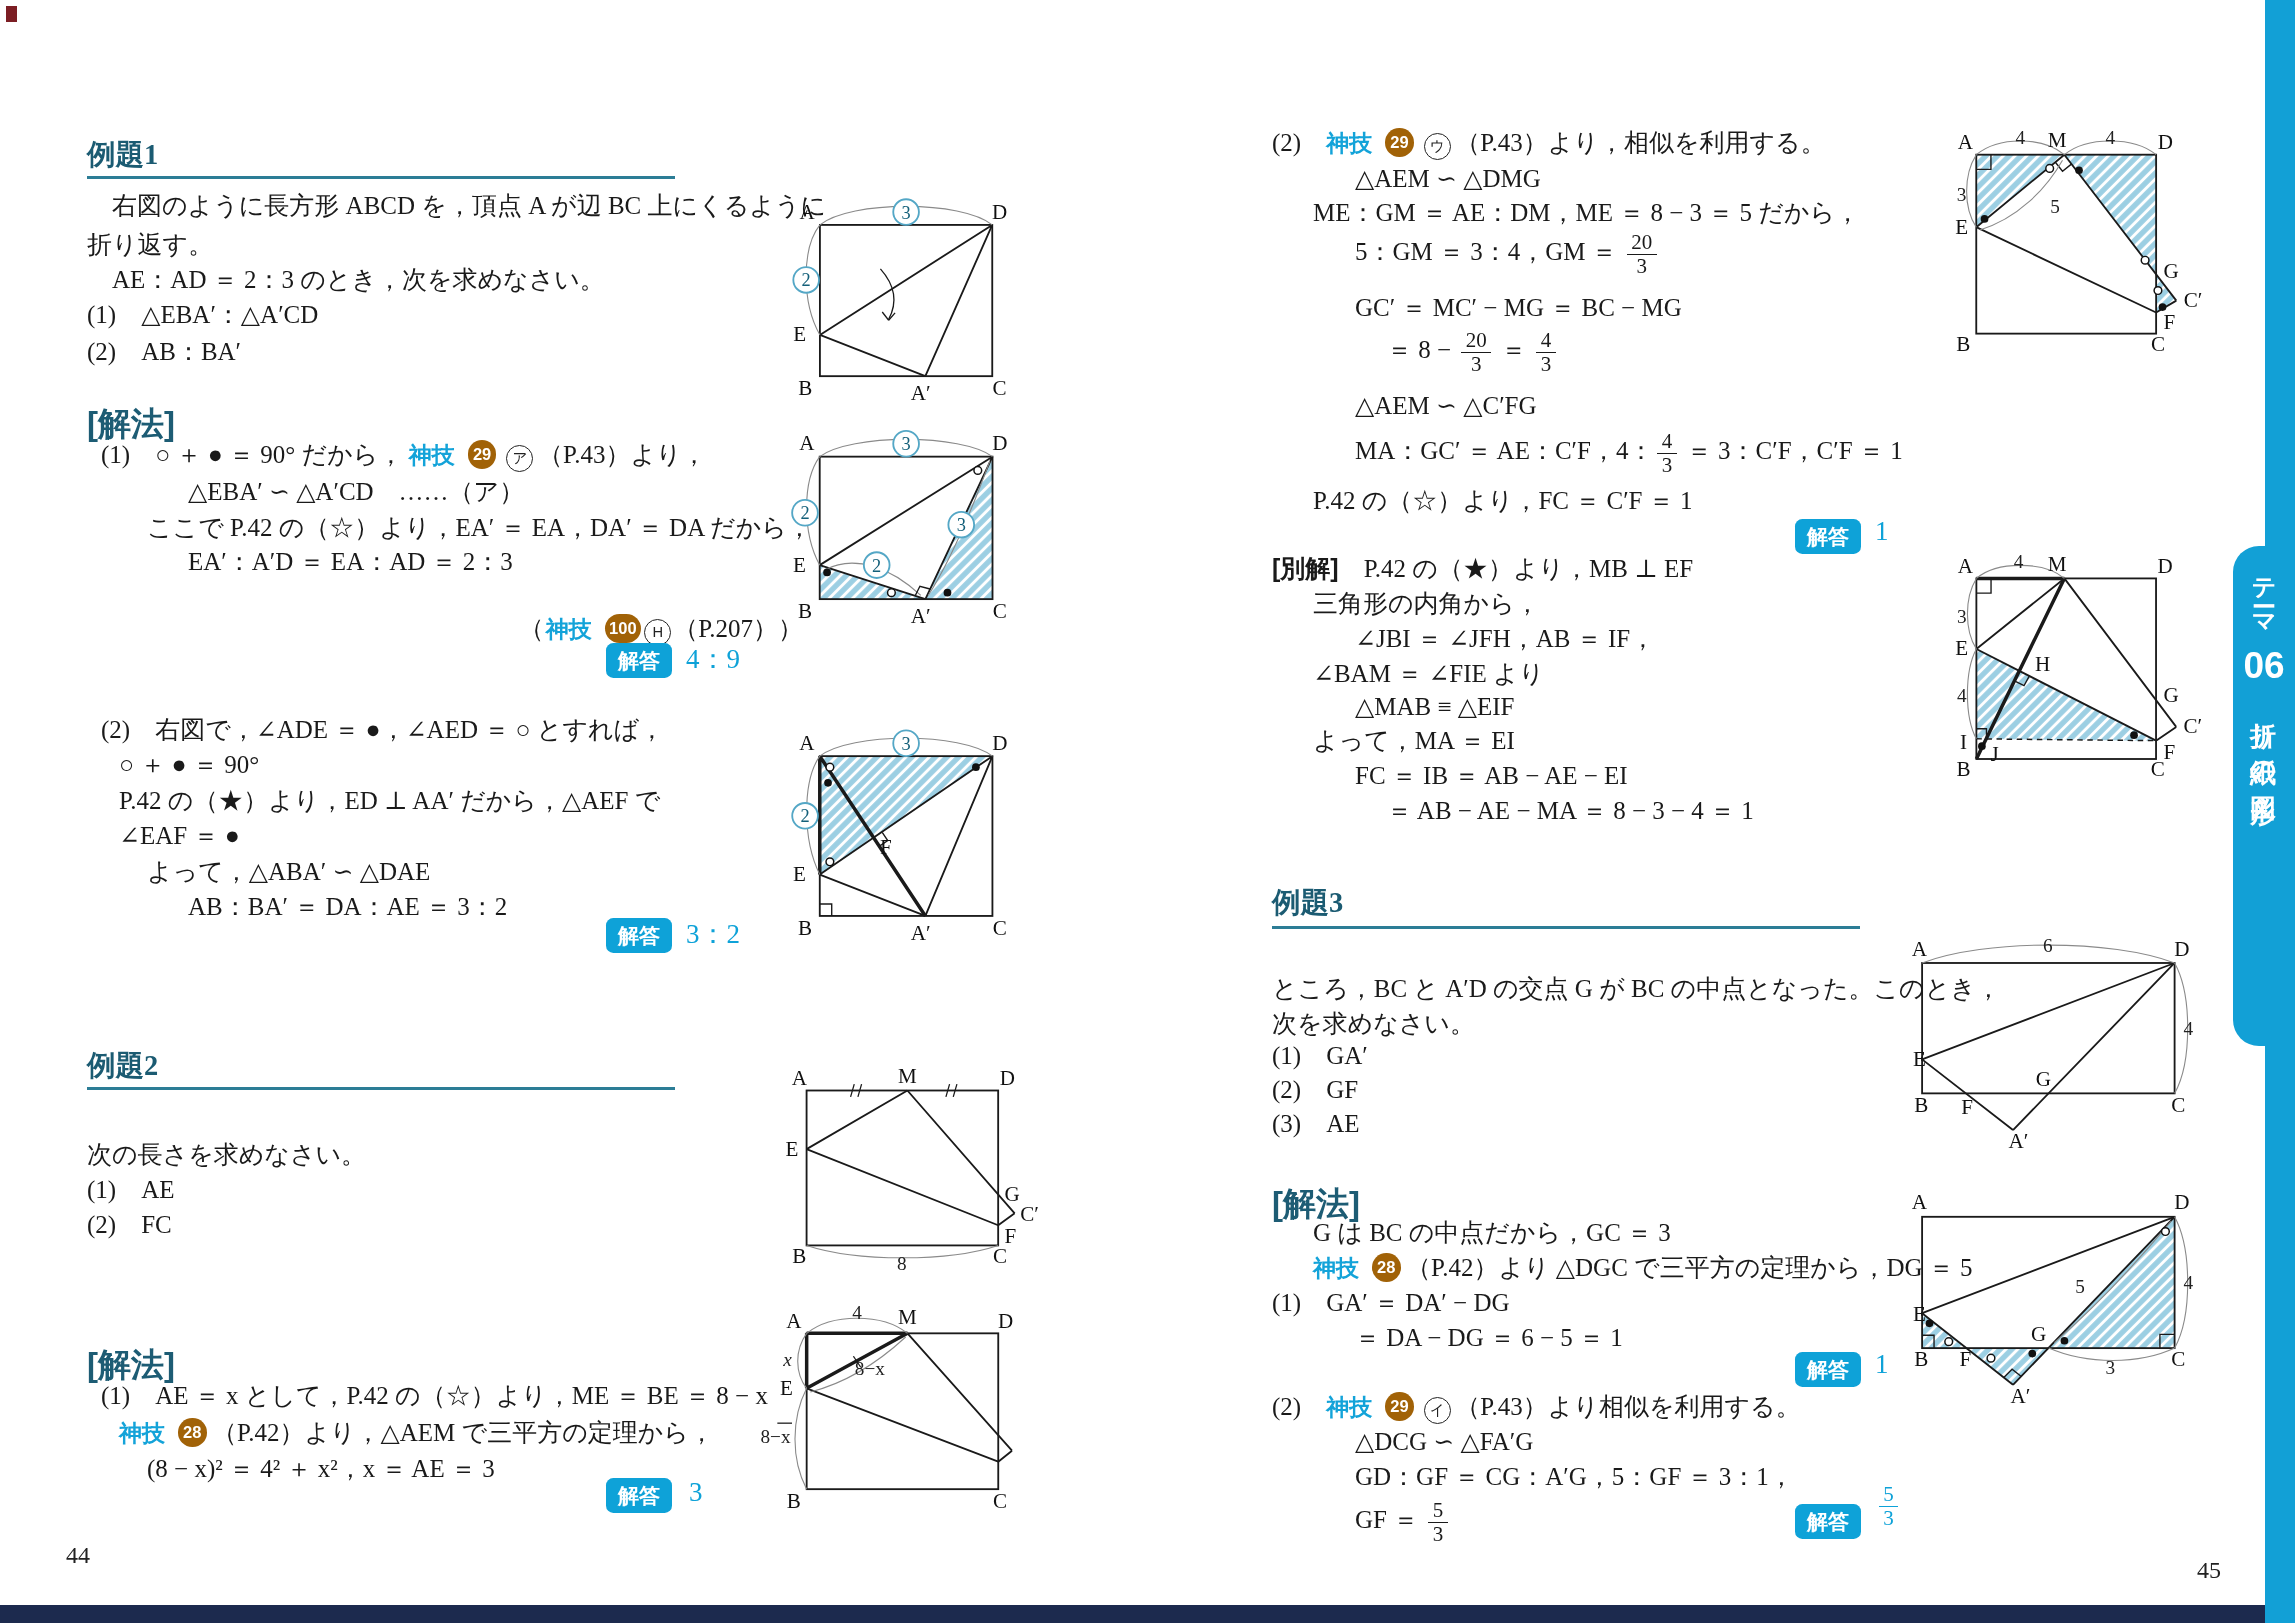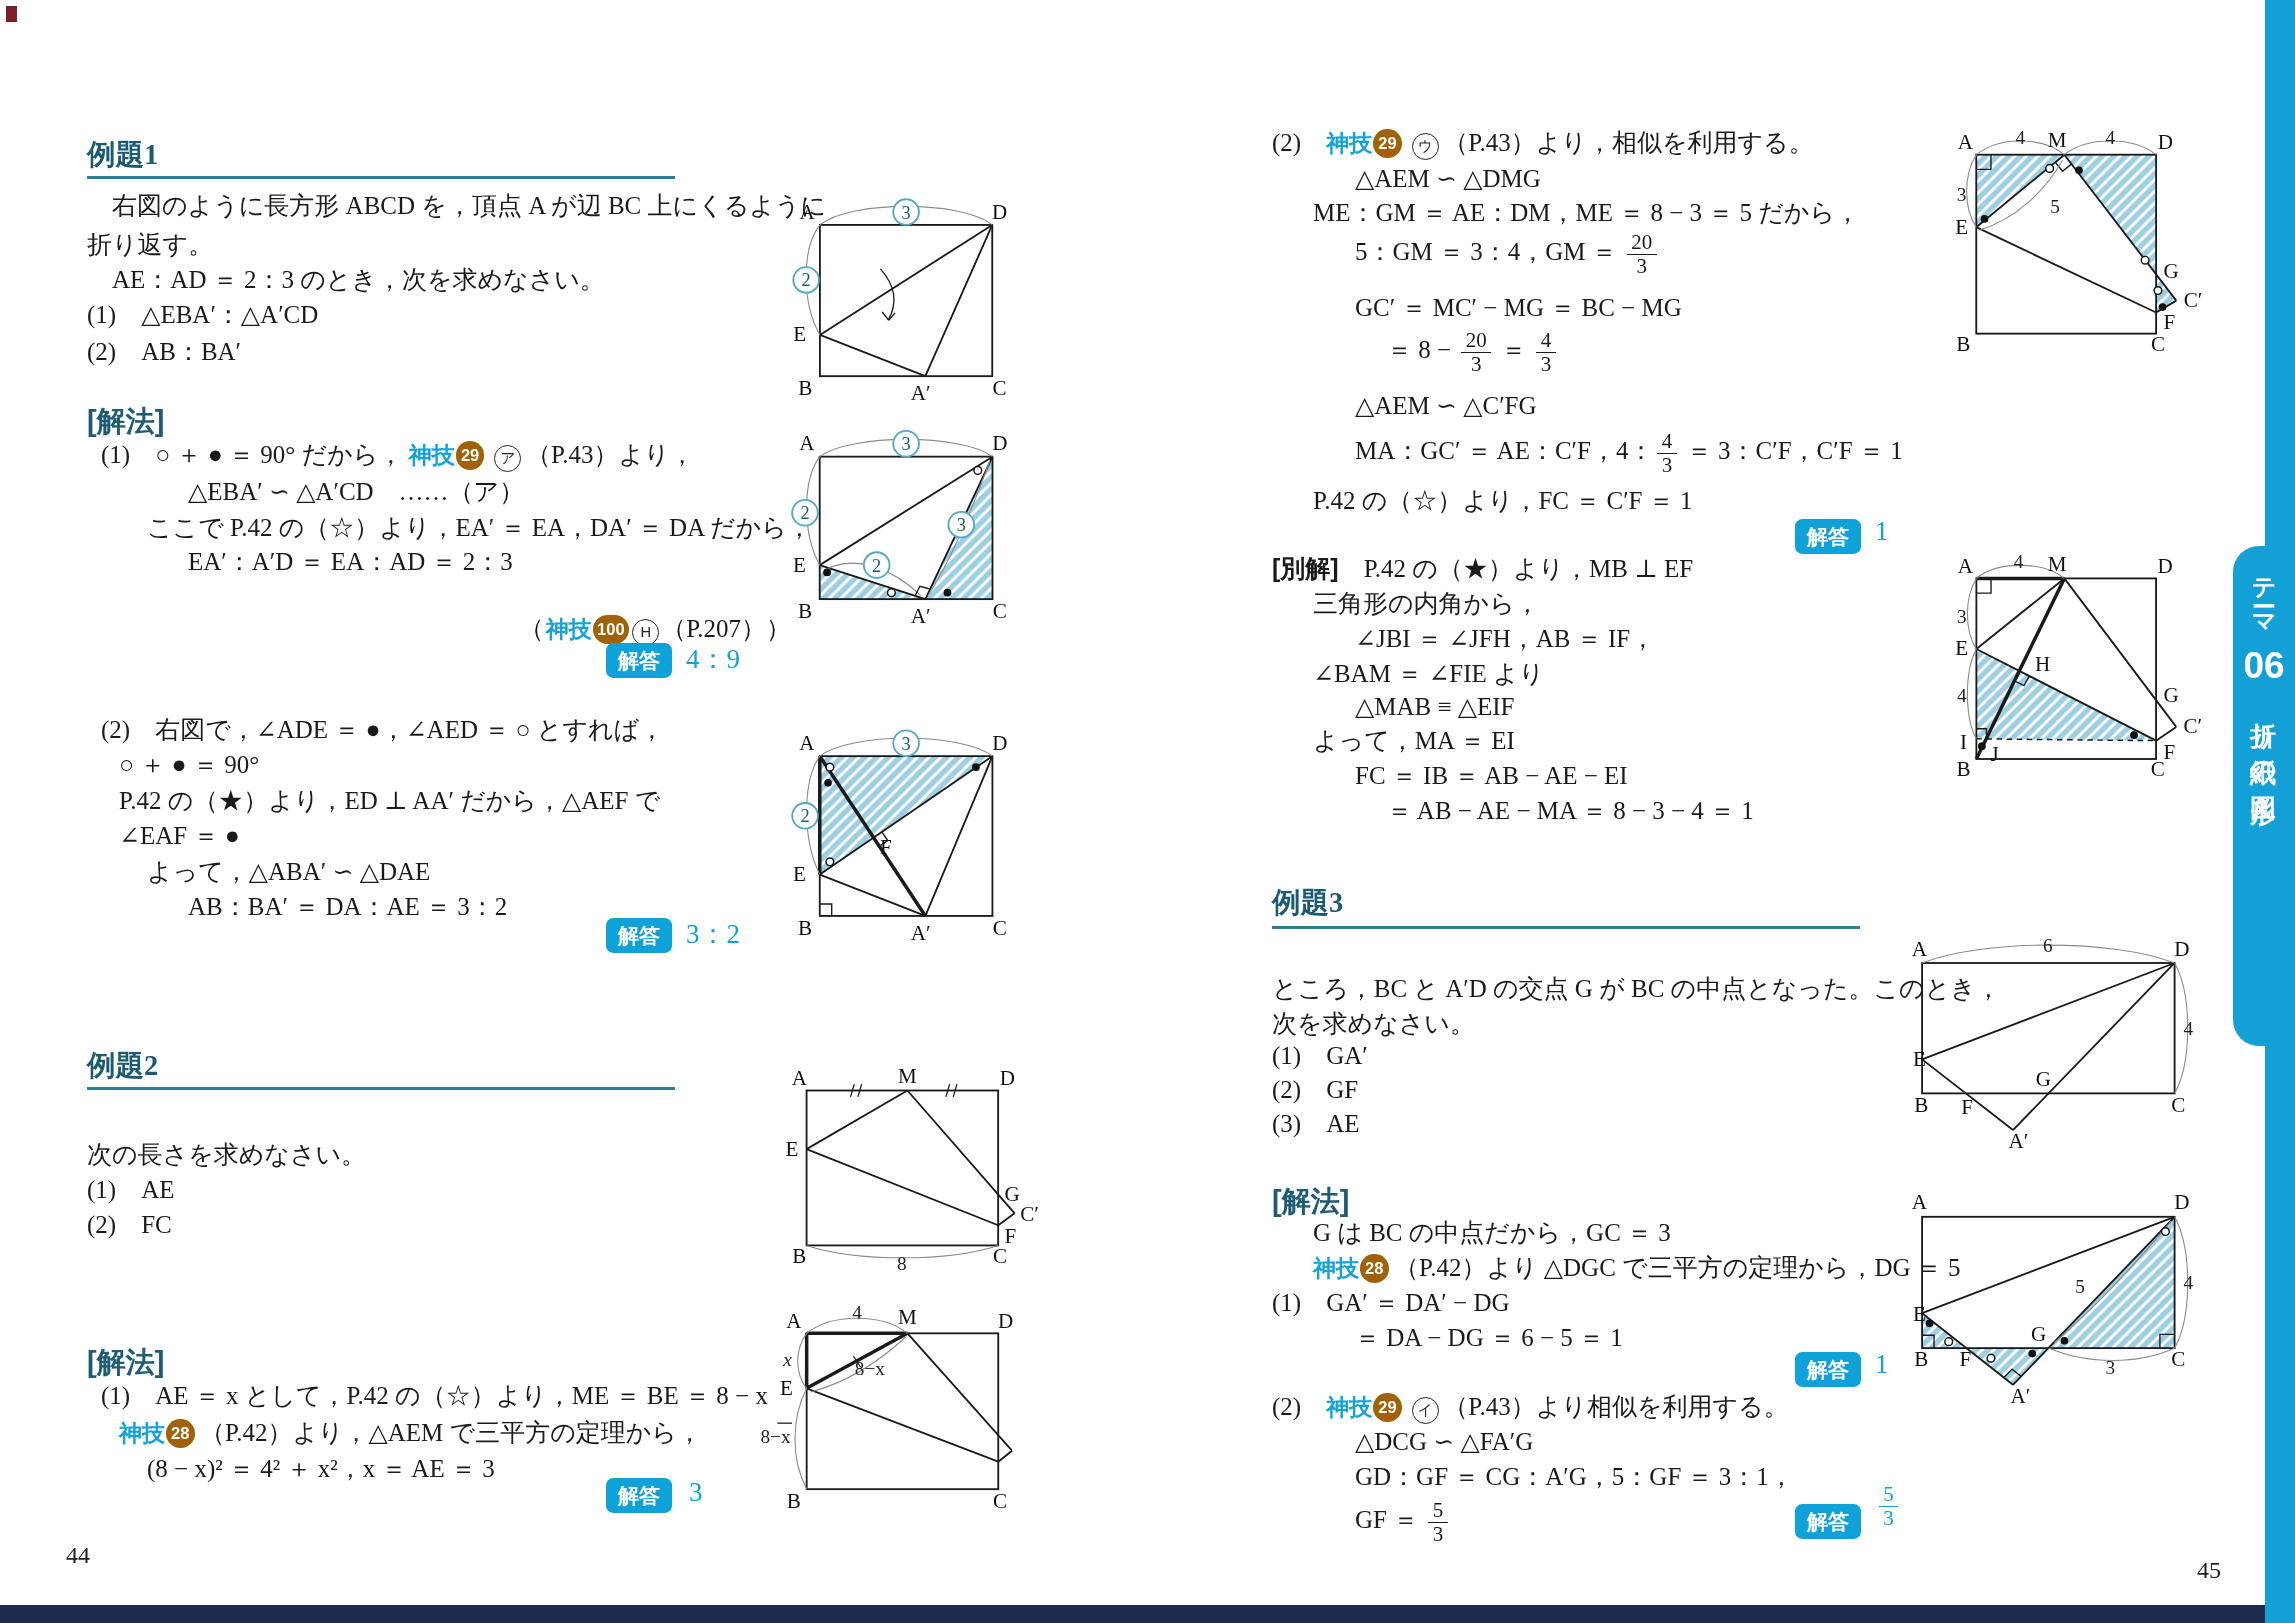--- a/index.html
+++ b/index.html
@@ -1,24 +1,24 @@
 <!DOCTYPE html>
 <html style="font-size:14.7px"><head>
 <meta charset="utf-8">
 <style>
   html,body{margin:0;padding:0;background:#e8e8e8}
   .sheet{position:relative;width:2296px;height:1624px;background:#fff;overflow:hidden;
          font-family:"Liberation Serif","DejaVu Serif",serif;color:#1a1a1a}
   .t{position:absolute;font-size:25px;line-height:31px;white-space:nowrap}
   .ttl{position:absolute;font-size:28.5px;font-weight:bold;color:#1b5b72;white-space:nowrap}
   .exu{position:absolute;height:2.8px;background:#2c7d96}
-  .soll{position:absolute;font-size:29px;font-weight:bold;color:#1d5c74;white-space:nowrap;
+  .soll{position:absolute;font-size:33px;font-weight:bold;color:#1d5c74;white-space:nowrap;
         font-family:"Liberation Sans","DejaVu Sans",sans-serif}
   .blab{font-weight:bold;font-family:"Liberation Sans","DejaVu Sans",sans-serif}
-  .sk{display:inline-flex;align-items:center;gap:1px;margin:0 5.5px;
+  .sk{display:inline-flex;gap:13px;margin:0 5.5px;
       font-family:"Liberation Sans","DejaVu Sans",sans-serif;font-weight:bold;color:#13a3d9;font-size:23px}
   .skn{display:inline-flex;align-items:center;justify-content:center;background:#a16207;color:#fff;
        border-radius:50%;width:28.5px;height:28.5px;font-size:16.5px}
   .skn.wide{width:36px;border-radius:14.7px}
   .kc{display:inline-flex;align-items:center;justify-content:center;border:1.8px solid #222;border-radius:50%;
       width:25px;height:25px;font-size:14.7px;color:#222;margin:0 4.6px;background:#fff;
       font-family:"Liberation Sans","DejaVu Sans",sans-serif}
   .ansb{position:absolute;background:#0ea2d8;color:#fff;font-family:"Liberation Sans","DejaVu Sans",sans-serif;
         font-weight:bold;font-size:21px;padding:3.7px 12px;border-radius:7.3px;white-space:nowrap}
   .ansv{position:absolute;color:#0ea2d8;font-size:27px;white-space:nowrap}

